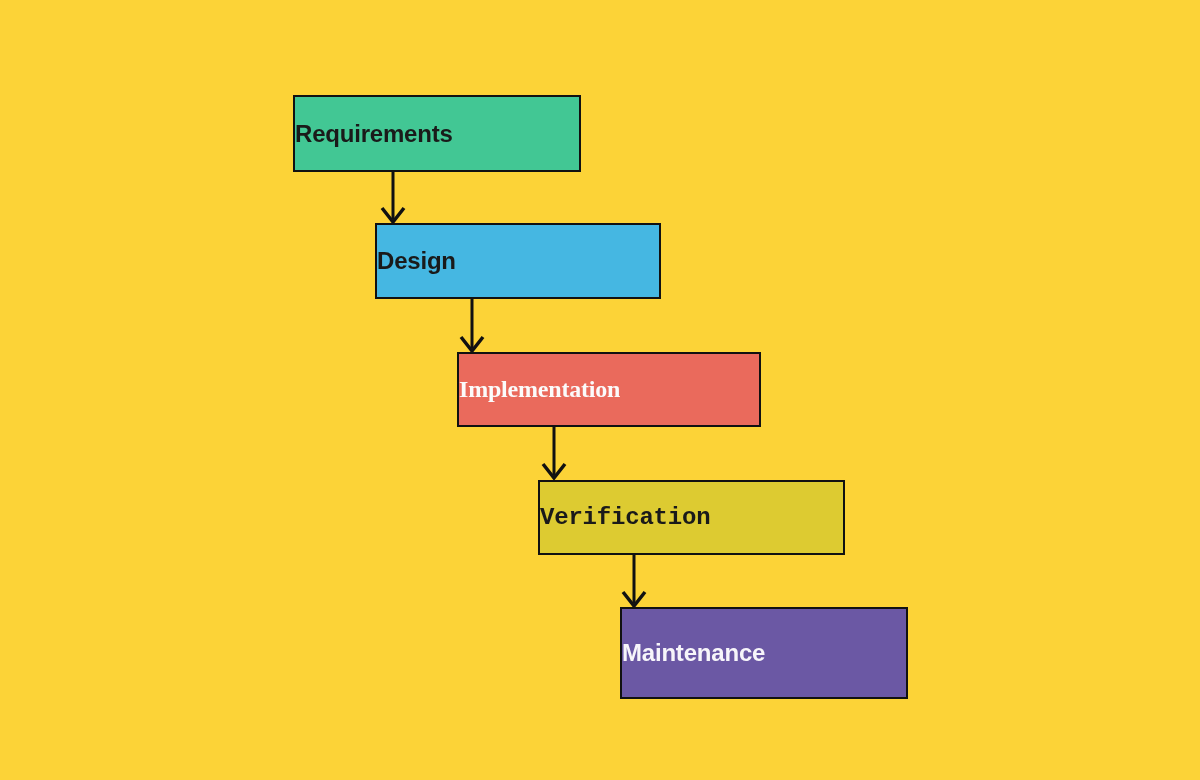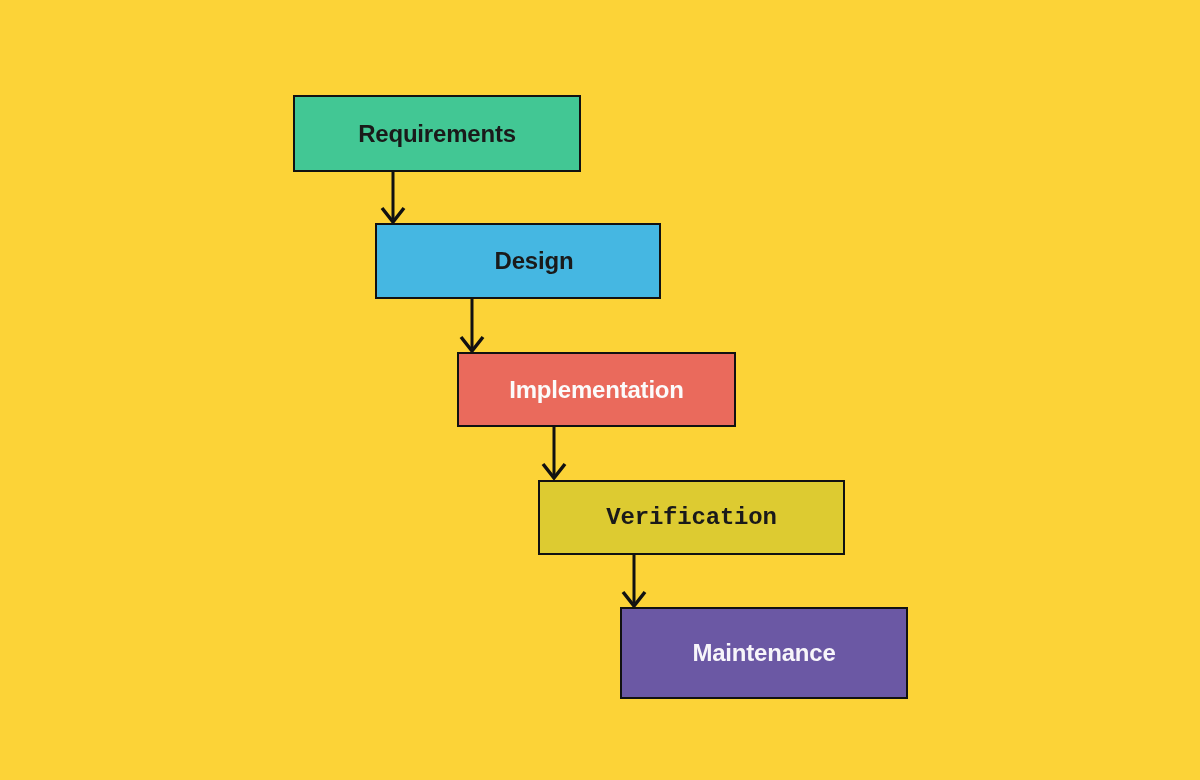--- a/index.html
+++ b/index.html
@@ -12,28 +12,27 @@
     height: 780px;
     overflow: hidden;
     font-family: "Liberation Sans", sans-serif;
   }
   .stage {
     position: absolute;
     box-sizing: border-box;
     border: 2px solid #111111;
     display: flex;
     align-items: center;
-    justify-content: center;
     font-size: 24px;
     font-weight: 700;
     letter-spacing: -0.2px;
   }
   .stage-1 { left: 293px; top: 95px;  width: 288px; height: 77px; }
-  .stage-2 { left: 375px; top: 223px; width: 286px; height: 76px; padding-left: 32px; }
-  .stage-3 { left: 457px; top: 352px; width: 279px; height: 75px; }
+  .stage-2 { left: 375px; top: 223px; width: 286px; height: 76px; }
+  .stage-3 { left: 457px; top: 352px; width: 304px; height: 75px; font-family: Liberation Serif, serif; }
   .stage-4 { left: 538px; top: 480px; width: 307px; height: 75px; font-family: Liberation Mono, monospace; }
   .stage-5 { left: 620px; top: 607px; width: 288px; height: 92px; }
   .arrows-layer {
     position: absolute;
     left: 0; top: 0;
     width: 1200px;
     height: 780px;
     pointer-events: none;
   }
   .arrow line {

